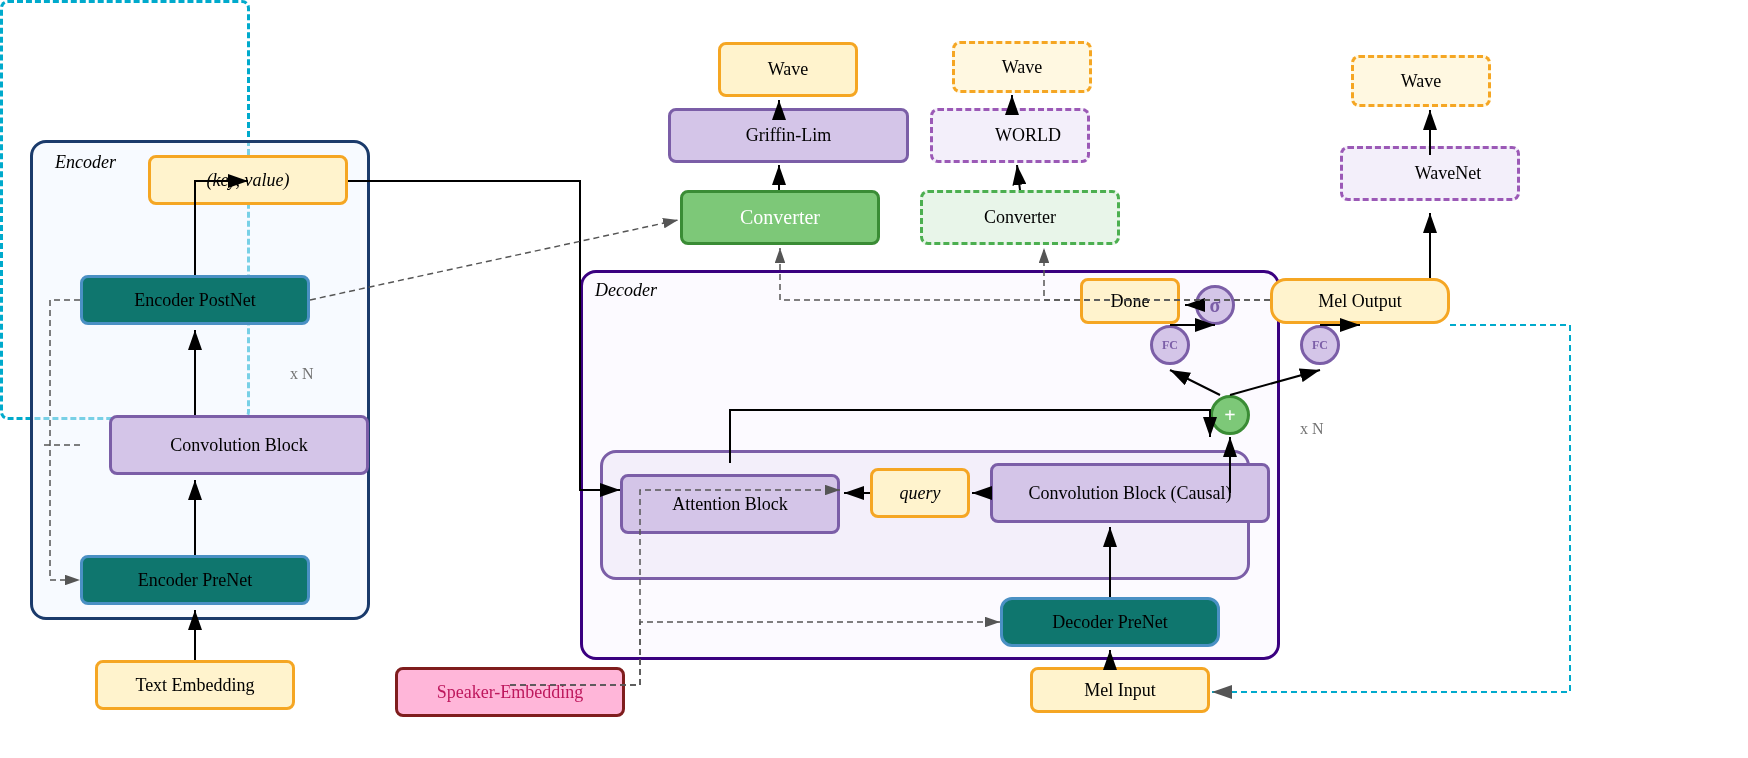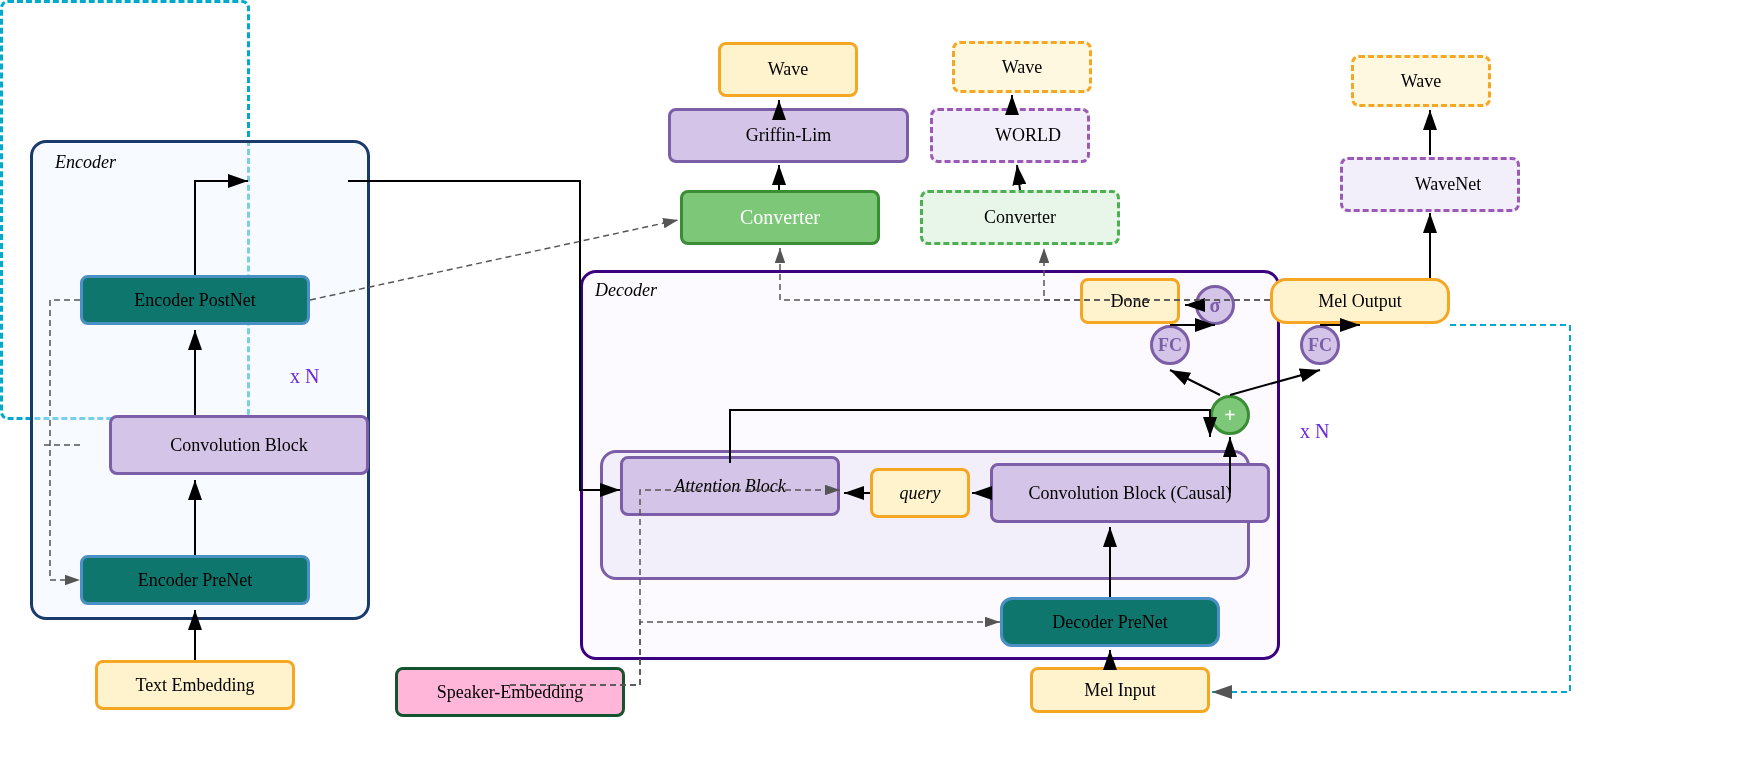--- a/index.html
+++ b/index.html
@@ -51,22 +51,22 @@
 
     .box-green {
       background: #7DC878;
       border: 3px solid #3A8C35;
       color: #fff;
       font-size: 20px;
     }
 
     .box-pink {
       background: #FFB6D9;
-      border: 3px solid #14532d;
-      color: #000000;
+      border: 3px solid #7f1d1d;
+      color: #be185d;
     }
 
     .box-dashed-orange {
       background: #FFF8E1;
       border: 3px dashed #F5A623;
       color: #000;
     }
 
     .box-dashed-purple {
       background: #F3EFFA;
@@ -160,31 +160,31 @@
     .circle-plus {
       background: #7DC878;
       border: 3px solid #3A8C35;
       color: #fff;
     }
 
     .circle-fc {
       background: #D4C5E8;
       border: 3px solid #7B5EA7;
       color: #7B5EA7;
-      font-size: 18px;
+      font-size: 12px;
     }
 
     .italic-text {
       font-style: italic;
     }
 
     .xN-label {
       position: absolute;
-      font-size: 20px;
-      color: #6d28d9;
+      font-size: 16px;
+      color: #737373;
     }
   </style>
 </head>
 <body>
 
 <div class="diagram-container">
 
   <div class="container-box encoder-container"></div>
   <span class="container-label" style="top:152px; left:55px;">Encoder</span>
 
@@ -206,26 +206,29 @@
   <div class="box box-purple" style="top:415px; left:65px; width:260px; height:60px;margin-left:44px;">
     <span>Convolution Block</span>
   </div>
 
   <div class="box box-blue" style="top:275px; left:80px; width:230px; height:50px;">
     <span>Encoder PostNet</span>
   </div>
 
   <span class="xN-label" style="top:365px; left:290px;">x N</span>
 
+  <div class="box box-orange" style="top:155px; left:148px; width:200px; height:50px;">
+    <span class="italic-text">(key, value)</span>
+  </div>
 
   <div class="box box-blue" style="top:597px; left:1000px; width:220px; height:50px;border-radius:12px;">
     <span>Decoder PreNet</span>
   </div>
 
-  <div class="box box-purple" style="top:456px; left:620px; width:220px; height:60px;font-style:italic;">
+  <div class="box box-purple" style="top:474px; left:620px; width:220px; height:60px;">
     <span>Attention Block</span>
   </div>
 
   <div class="box box-orange" style="top:468px; left:870px; width:100px; height:50px;">
     <span class="italic-text">query</span>
   </div>
 
   <div class="box box-purple" style="top:463px; left:990px; width:280px; height:60px;">
     <span>Convolution Block (Causal)</span>
   </div>
@@ -272,21 +275,21 @@
   </div>
 
   <div class="box box-purple" style="top:108px; left:668px; width:241px; height:55px;">
     <span>Griffin-Lim</span>
   </div>
 
   <div class="box box-dashed-purple" style="top:108px; left:930px; width:160px; height:55px;">
     <span>WORLD</span>
   </div>
 
-  <div class="box box-dashed-purple" style="top:157px; left:1340px; width:180px; height:55px;">
+  <div class="box box-dashed-purple" style="top:146px; left:1340px; width:180px; height:55px;">
     <span>WaveNet</span>
   </div>
 
   <div class="box box-orange" style="top:42px; left:718px; width:140px; height:55px;">
     <span>Wave</span>
   </div>
 
   <div class="box box-dashed-orange" style="top:41px; left:952px; width:140px; height:52px;">
     <span>Wave</span>
   </div>

